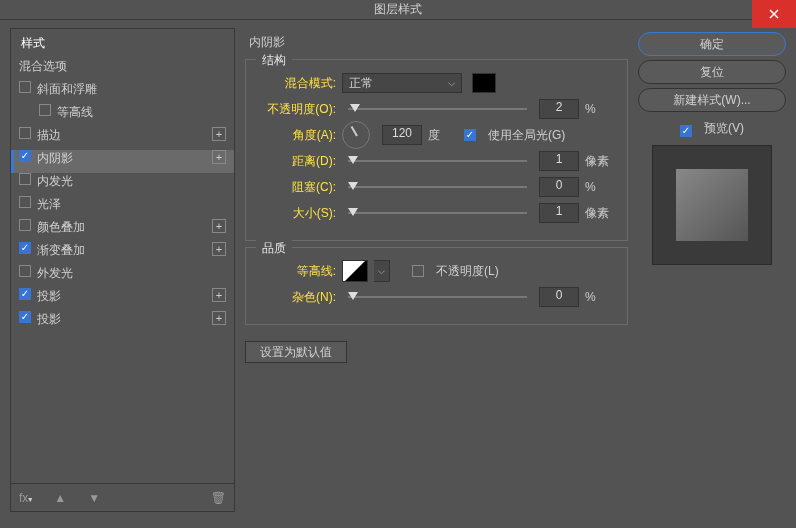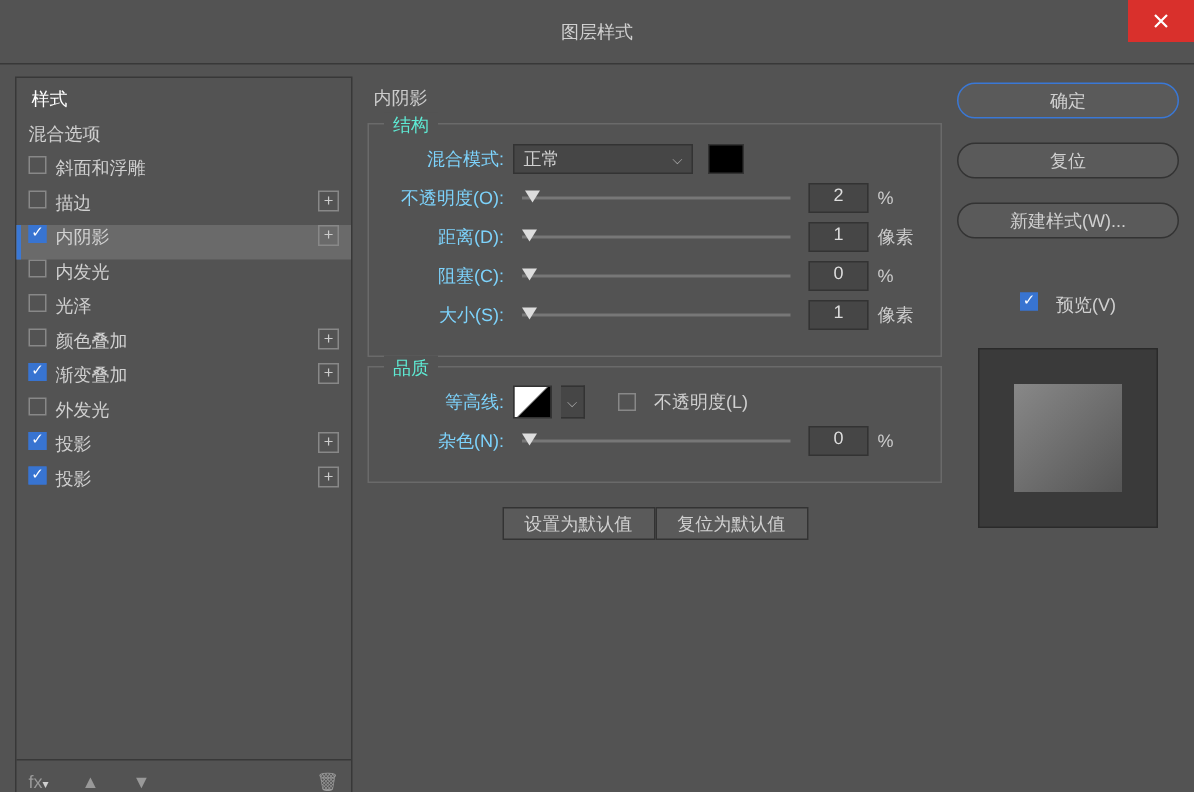--- a/index.html
+++ b/index.html
@@ -1,57 +1,57 @@
 <!DOCTYPE html>
 <html><head>
 <meta charset="utf-8">
 <style>
 *{box-sizing:border-box;margin:0;padding:0;font-family:"Microsoft YaHei",sans-serif;font-size:12px;color:#d0d0d0}
 body{background:#535353;width:796px;height:528px;overflow:hidden}
-.titlebar{height:43px;background:#535353;display:flex;align-items:center;justify-content:center;position:relative;border-bottom:1px solid #383838}
+.titlebar{height:20px;background:#535353;display:flex;align-items:center;justify-content:center;position:relative;border-bottom:1px solid #383838}
 .titlebar .close{position:absolute;right:0;top:0;width:44px;height:28px;background:#d9302c;display:flex;align-items:center;justify-content:center}
 .titlebar .close svg{width:10px;height:10px}
 .body{display:flex;height:500px;padding:8px 10px}
 .left{width:225px;border:1px solid #383838;display:flex;flex-direction:column;background:#535353}
 .left-head{padding:6px 10px;color:#ffffff}
 .row{display:flex;align-items:flex-start;height:23px;padding:0 8px;position:relative}
 .row.sub{padding-left:28px}
 .row.selected{background:#6a6a6a}
 .row.selected::after{content:"";position:absolute;left:0;top:0;bottom:0;width:3px;background:#3a78d6}
 .cb{width:12px;height:12px;border:1px solid #888;margin-right:6px;display:inline-flex;align-items:center;justify-content:center;background:#535353}
 .cb.checked{background:#3874d1;border-color:#3874d1}
 .cb.checked::after{content:"✓";color:#fff;font-size:10px;line-height:1}
 .plus{position:absolute;right:8px;width:14px;height:14px;border:1px solid #888;display:flex;align-items:center;justify-content:center;font-size:11px;color:#ccc}
 .left-foot{margin-top:auto;height:28px;border-top:1px solid #383838;display:flex;align-items:center;padding:0 8px;gap:22px}
 .left-foot .spacer{flex:1}
 .ic{color:#999;font-size:12px}
 .mid{flex:1;padding:0 10px;display:flex;flex-direction:column;gap:6px}
 .panel-title{padding:6px 4px 2px;color:#ccc}
 .fieldset{border:1px solid #6a6a6a;padding:10px 12px 14px;position:relative}
-.fieldset .legend{position:absolute;top:-8px;left:10px;background:#535353;padding:0 6px;color:#5eead4}
+.fieldset .legend{position:absolute;top:-8px;left:10px;background:#535353;padding:0 6px;color:#e5e5e5}
 .frow{display:flex;align-items:center;height:26px;gap:6px}
-.lbl{width:78px;text-align:right;color:#7dd3fc}
+.lbl{width:78px;text-align:right;color:#fde047}
 .select{background:#464646;border:1px solid #333;height:20px;width:120px;display:flex;align-items:center;padding:0 6px;justify-content:space-between}
 .select .chev{font-size:9px;color:#aaa}
 .swatch{width:24px;height:20px;background:#000;border:1px solid #333;margin-left:4px}
 .slider{flex:1;height:14px;position:relative;display:flex;align-items:center;margin:0 6px}
 .slider .track{height:2px;background:#777;width:100%}
 .slider .thumb{position:absolute;top:2px;width:0;height:0;border-left:5px solid transparent;border-right:5px solid transparent;border-top:8px solid #ddd}
 .numinput{width:40px;height:20px;background:#464646;border:1px solid #333;text-align:center;color:#ddd}
 .unit{width:30px;color:#ccc}
 .dial{width:28px;height:28px;border:1px solid #777;border-radius:50%;position:relative;margin-right:6px}
 .dial::after{content:"";position:absolute;width:2px;height:11px;background:#ccc;left:13px;top:3px;transform-origin:bottom center;transform:rotate(-30deg)}
 .contour{width:26px;height:22px;background:linear-gradient(135deg,#fff 0%,#fff 48%,#000 52%,#000 100%);border:1px solid #333}
 .contour-chev{width:16px;height:22px;background:#464646;border:1px solid #333;border-left:none;display:flex;align-items:center;justify-content:center;font-size:9px;color:#aaa}
 .btn{background:#5a5a5a;border:1px solid #333;height:22px;padding:0 14px;display:inline-flex;align-items:center;cursor:pointer}
-.btnrow{display:flex;justify-content:center;margin-top:10px}
-.right{width:148px;display:flex;flex-direction:column;gap:16px;padding-top:4px}
+.btnrow{display:flex;gap:10px;margin-top:10px}
+.right{width:148px;display:flex;flex-direction:column;gap:4px;padding-top:4px}
 .rbtn{height:24px;border:1px solid #333;border-radius:12px;background:#5a5a5a;display:flex;align-items:center;justify-content:center;cursor:pointer}
 .rbtn.primary{border:1px solid #3a78d6}
-.prev-row{display:flex;align-items:flex-start;justify-content:center;gap:6px;margin-top:20px}
+.prev-row{display:flex;align-items:flex-end;justify-content:center;gap:6px;margin-top:4px}
 .preview{width:120px;height:120px;background:#3a3a3a;border:1px solid #2a2a2a;margin:4px auto 0;display:flex;align-items:center;justify-content:center}
 .preview .inner{width:72px;height:72px;background:linear-gradient(135deg,#888 0%,#555 100%)}
 </style>
 </head>
 <body>
 
 <div class="titlebar">
   <span>图层样式</span>
   <div class="close">
     <svg viewBox="0 0 10 10">
@@ -64,20 +64,24 @@
   <div class="left">
     <div class="left-head">样式</div>
     <div class="row">
       <span>混合选项</span>
     </div>
     <div id="style-list">
         <div class="row">
           <span class="cb"></span>
           <span>斜面和浮雕</span>
         </div>
+        <div class="row sub">
+          <span class="cb"></span>
+          <span>等高线</span>
+        </div>
         <div class="row">
           <span class="cb"></span>
           <span>描边</span>
           <span class="plus">+</span>
         </div>
         <div class="row selected">
           <span class="cb checked"></span>
           <span>内阴影</span>
           <span class="plus">+</span>
         </div>
@@ -141,20 +145,28 @@
       <div class="frow">
         <span class="lbl">不透明度(O):</span>
         <div class="slider">
             <div class="track"></div>
             <div class="thumb" style="left:1%"></div>
           </div>
         <div class="numinput">2</div>
         <span class="unit">%</span>
       </div>
 
+      <div class="frow">
+        <span class="lbl">角度(A):</span>
+        <div class="dial"></div>
+        <div class="numinput">120</div>
+        <span class="unit">度</span>
+        <span class="cb checked"></span>
+        <span>使用全局光(G)</span>
+      </div>
 
       <div class="frow">
         <span class="lbl">距离(D):</span>
         <div class="slider">
             <div class="track"></div>
             <div class="thumb" style="left:0%"></div>
           </div>
         <div class="numinput">1</div>
         <span class="unit">像素</span>
       </div>
@@ -198,21 +210,20 @@
             <div class="track"></div>
             <div class="thumb" style="left:0%"></div>
           </div>
         <div class="numinput">0</div>
         <span class="unit">%</span>
       </div>
     </div>
 
     <div class="btnrow">
       <div class="btn">设置为默认值</div>
-      <div class="btn">复位为默认值</div>
     </div>
   </div>
 
   <div class="right">
     <div class="rbtn primary">确定</div>
     <div class="rbtn">复位</div>
     <div class="rbtn">新建样式(W)...</div>
     <div class="prev-row">
       <span class="cb checked"></span>
       <span>预览(V)</span>

